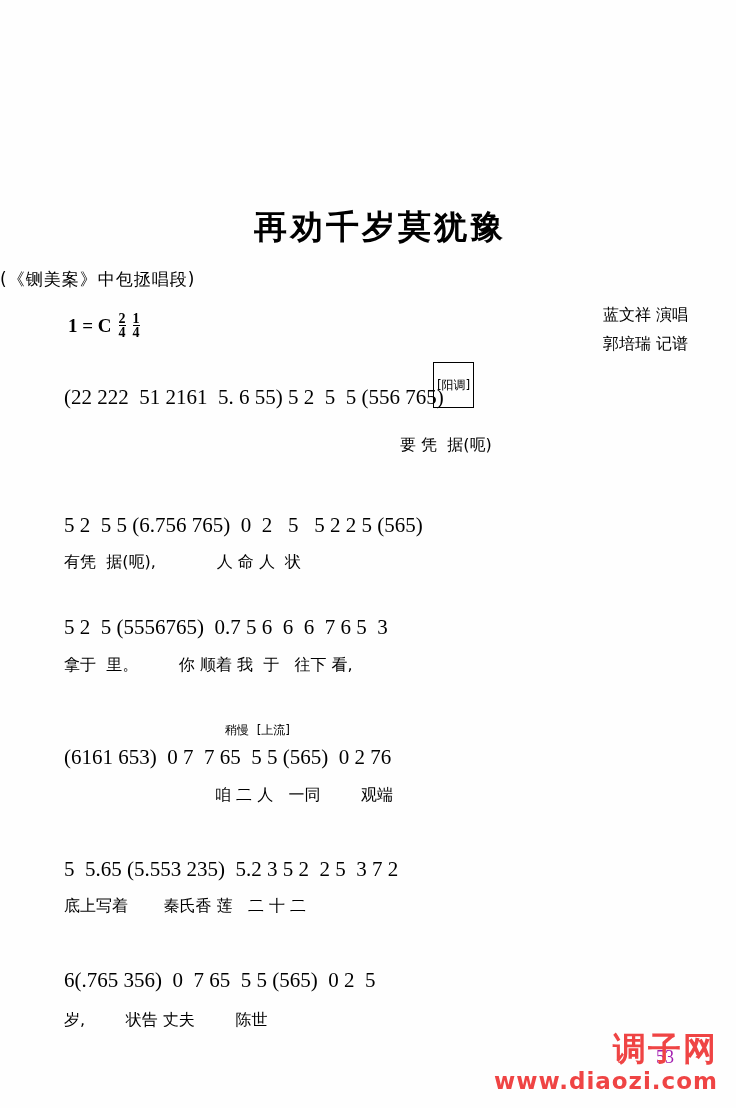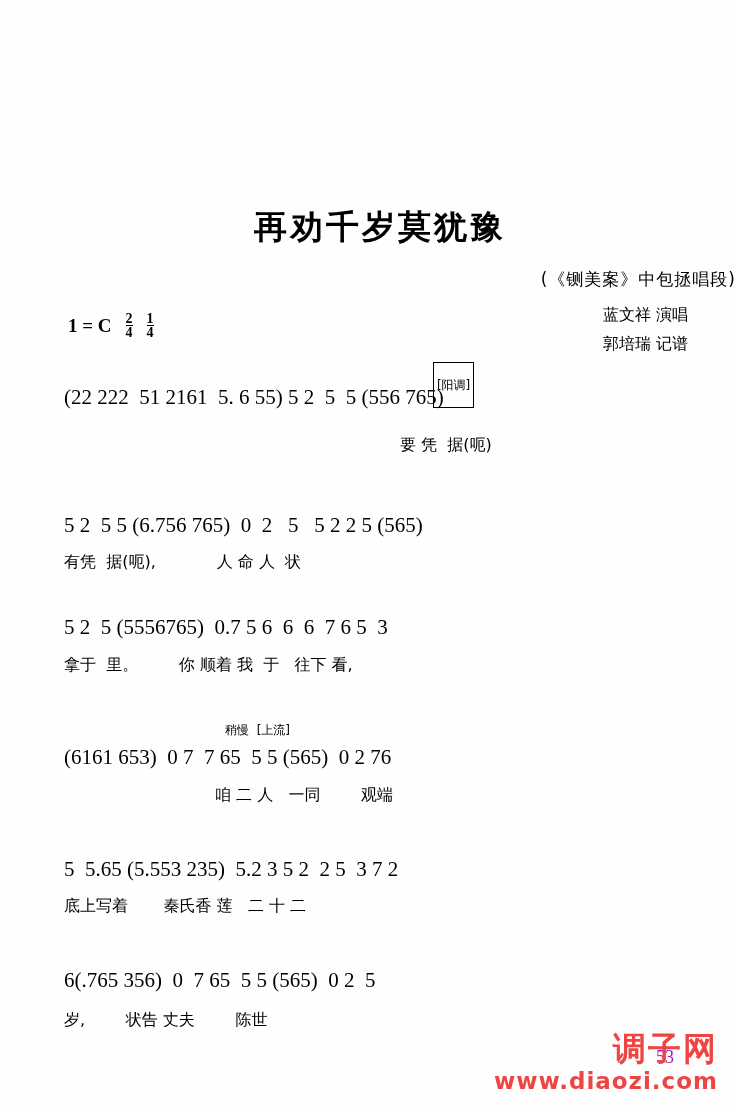--- a/index.html
+++ b/index.html
@@ -33,21 +33,21 @@
     font-family: "DejaVu Sans", sans-serif;
     font-weight: bold;
     font-size: 33px;
     letter-spacing: 3px;
   }
   .subtitle {
     position: absolute;
     top: 268px;
     left: 0;
     width: 736px;
-    text-align: right;
+    text-align: left;
     font-family: "DejaVu Sans", sans-serif;
     font-size: 17px;
     letter-spacing: 1px;
   }
   .credits {
     position: absolute;
     top: 300px;
     right: 48px;
     text-align: right;
     font-family: "DejaVu Sans", sans-serif;
@@ -58,21 +58,21 @@
 
   .keysig {
     position: absolute;
     top: 312px;
     left: 68px;
     font-family: "Liberation Serif", serif;
     font-size: 19px;
     font-weight: bold;
     display: flex;
     align-items: center;
-    gap: 14px;
+    gap: 7px;
   }
   .frac {
     display: inline-block;
     text-align: center;
     font-size: 14px;
     line-height: 13px;
     font-weight: bold;
     vertical-align: middle;
   }
   .frac .num { display: block; }

